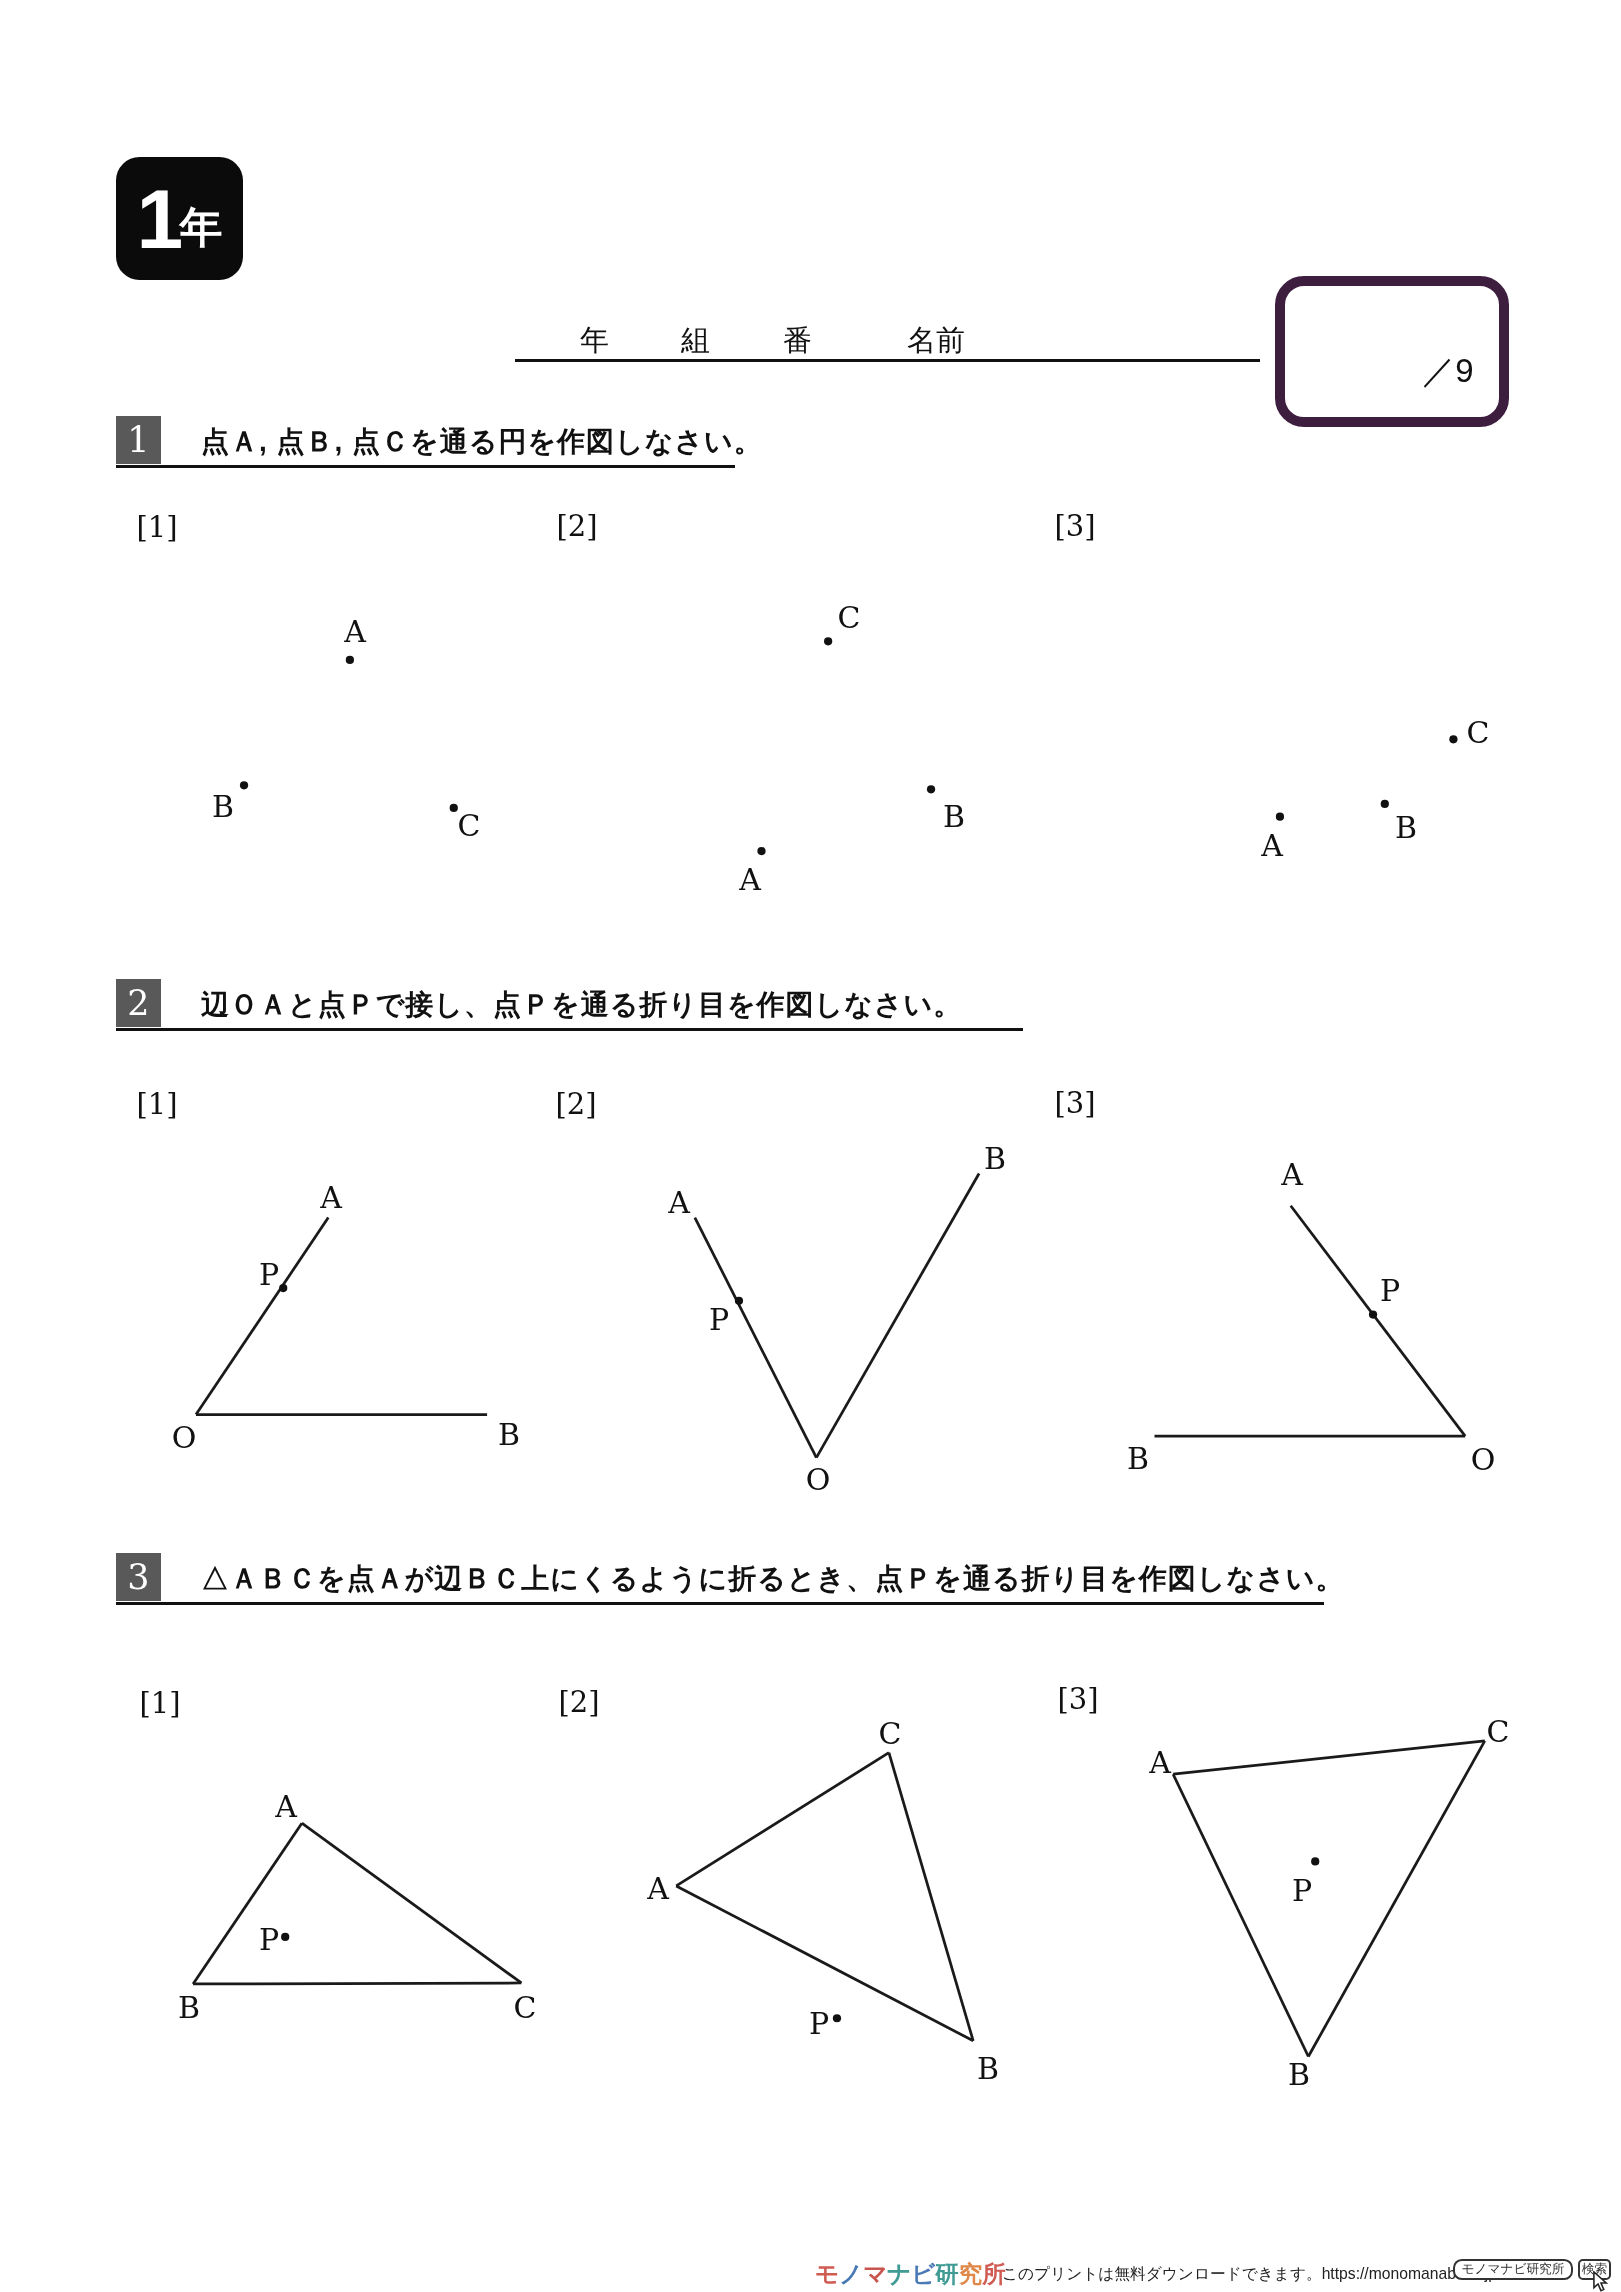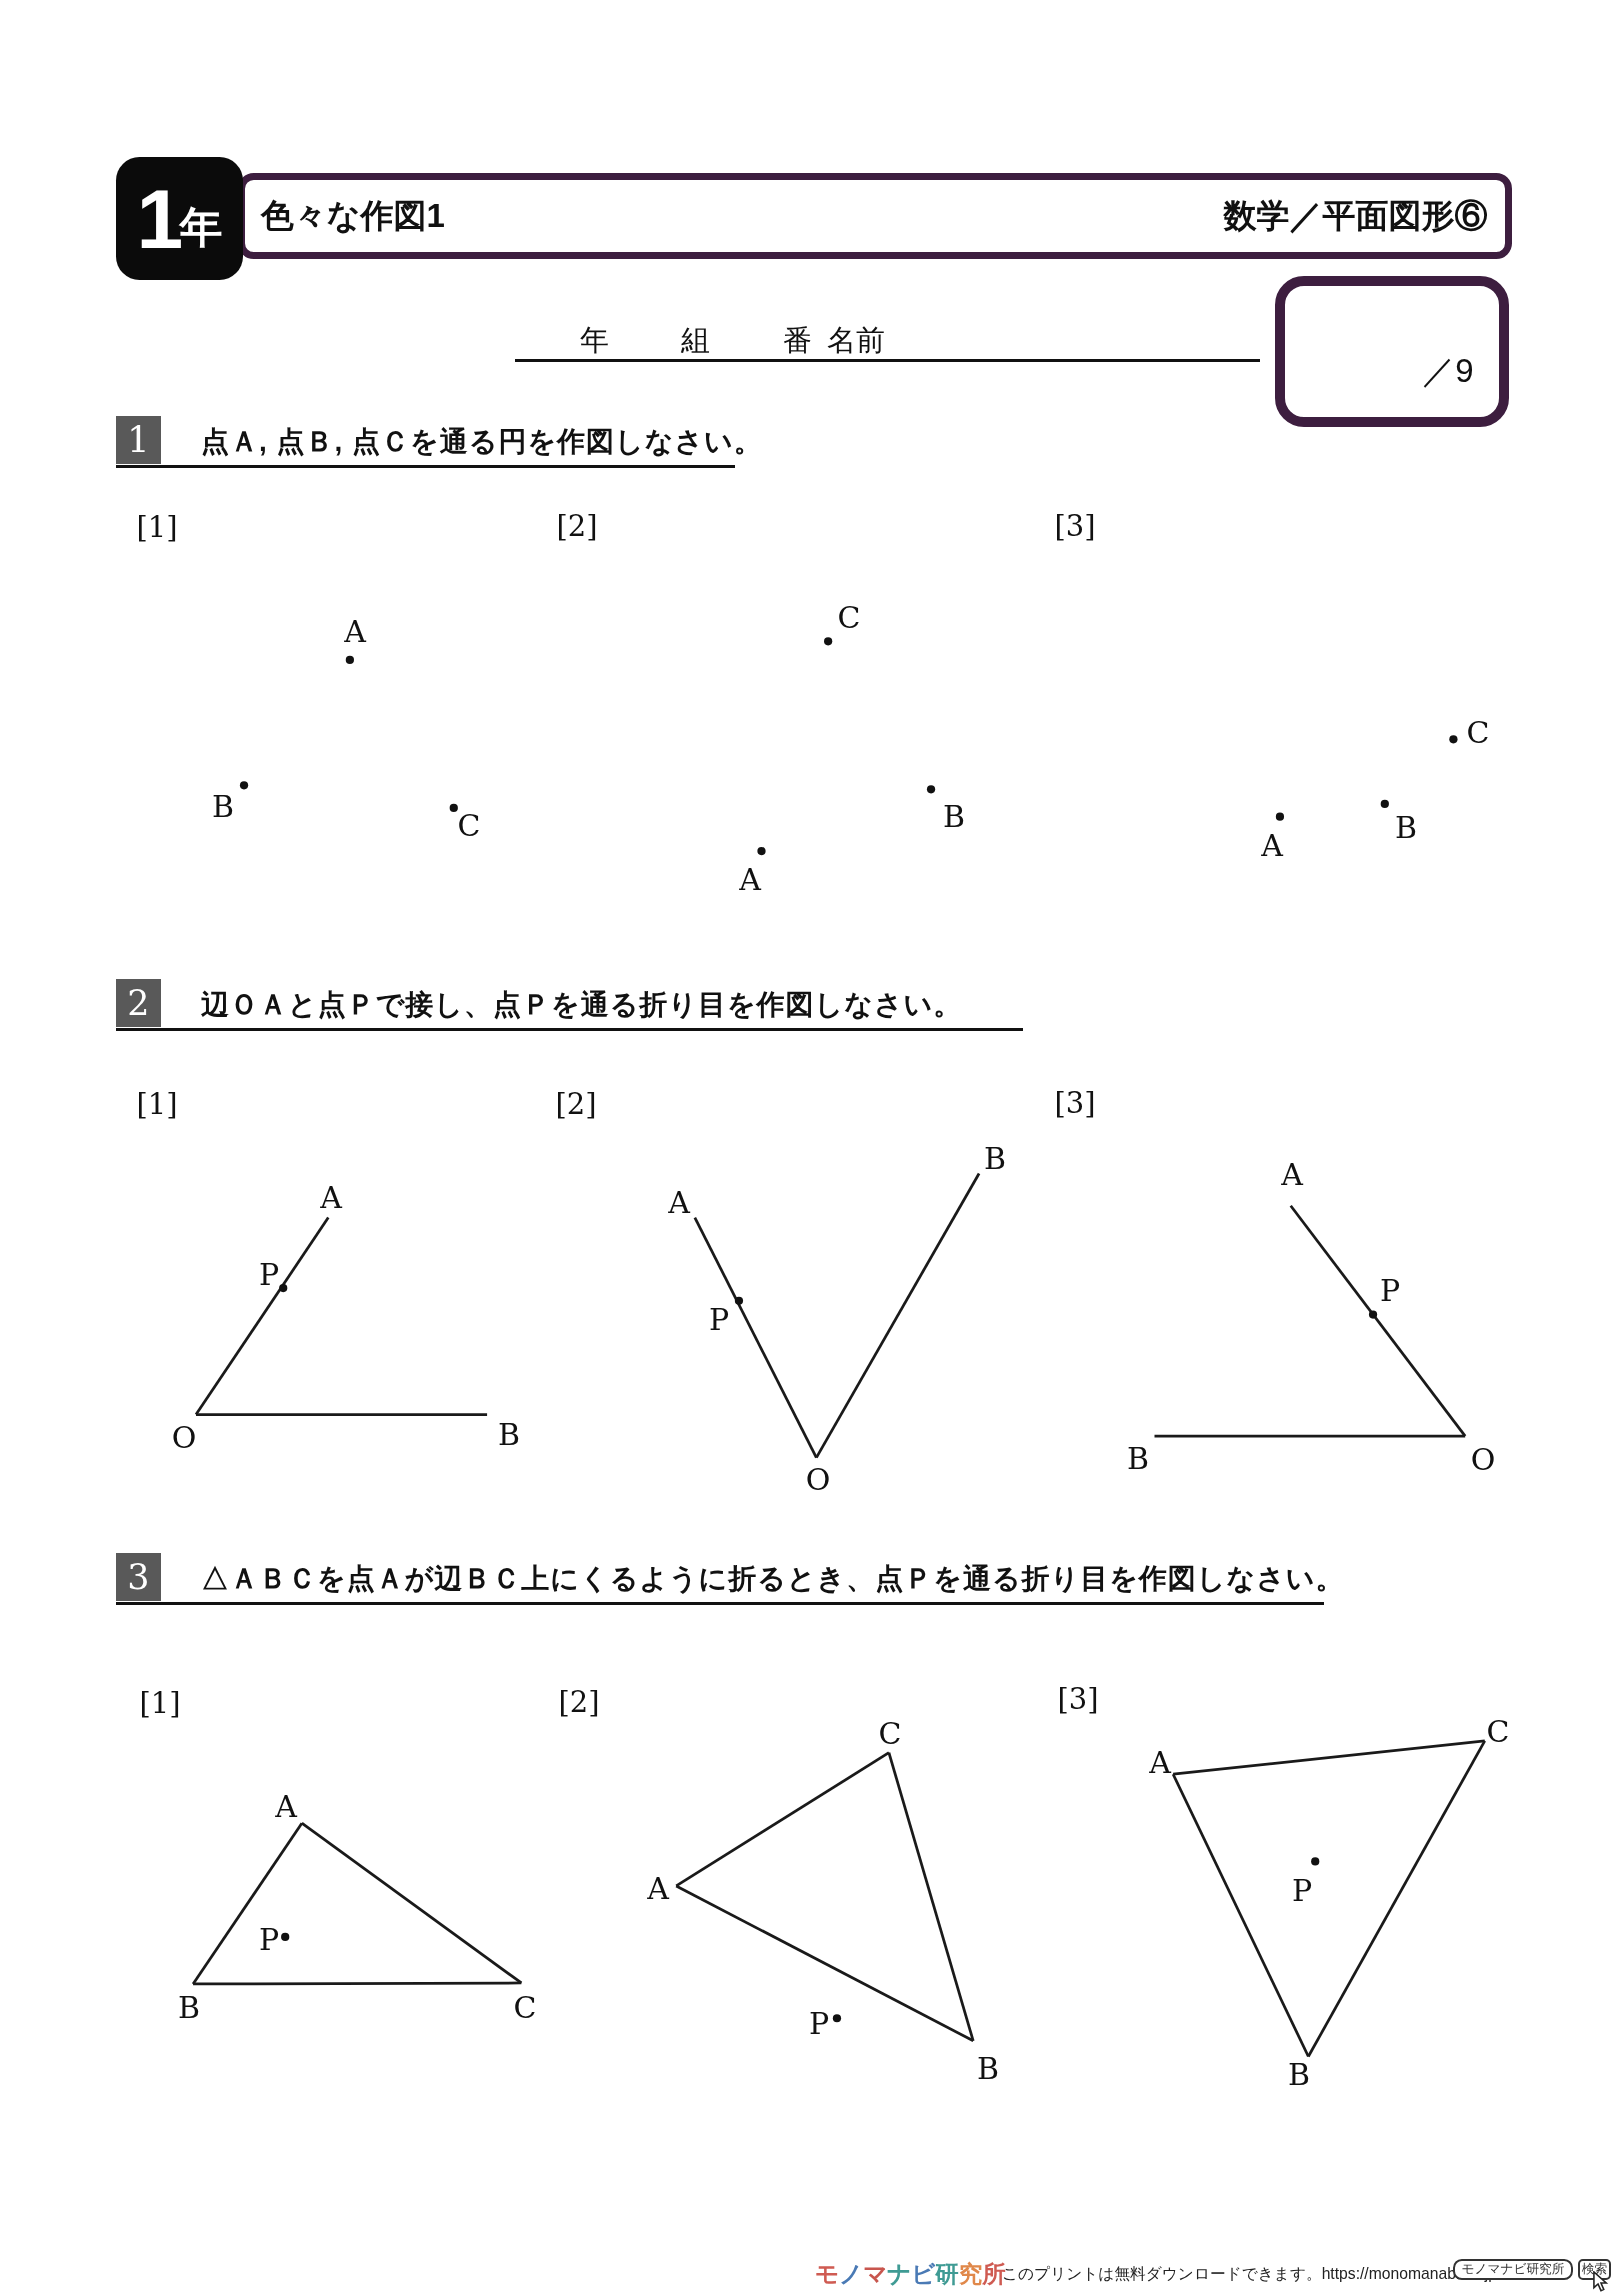--- a/index.html
+++ b/index.html
@@ -69,29 +69,25 @@
 </style>
 </head>
 <body>
 
 <div class="page">
 
   <div class="grade-badge">
     <span class="grade-num">1</span>
     <span class="grade-suf">年</span>
   </div>
-  <div class="title-bar">
-    <span class="title-left">色々な作図1</span>
-    <span class="title-right">数学／平面図形⑥</span>
-  </div>
 
   <span class="name-field" style="left:580px">年</span>
   <span class="name-field" style="left:681px">組</span>
   <span class="name-field" style="left:783px">番</span>
-  <span class="name-field" style="left:827px">名前</span>
+  <span class="name-field" style="left:907px">名前</span>
   <div class="name-underline"></div>
 
   <div class="score-box">
     <span class="score-label">／9</span>
   </div>
 
   <div class="sec" style="top:416px">
     <div class="sec-num">1</div>
     <div class="sec-prompt">点Ａ, 点Ｂ, 点Ｃを通る円を作図しなさい。</div>
     <div class="sec-underline" style="width:619px"></div>

